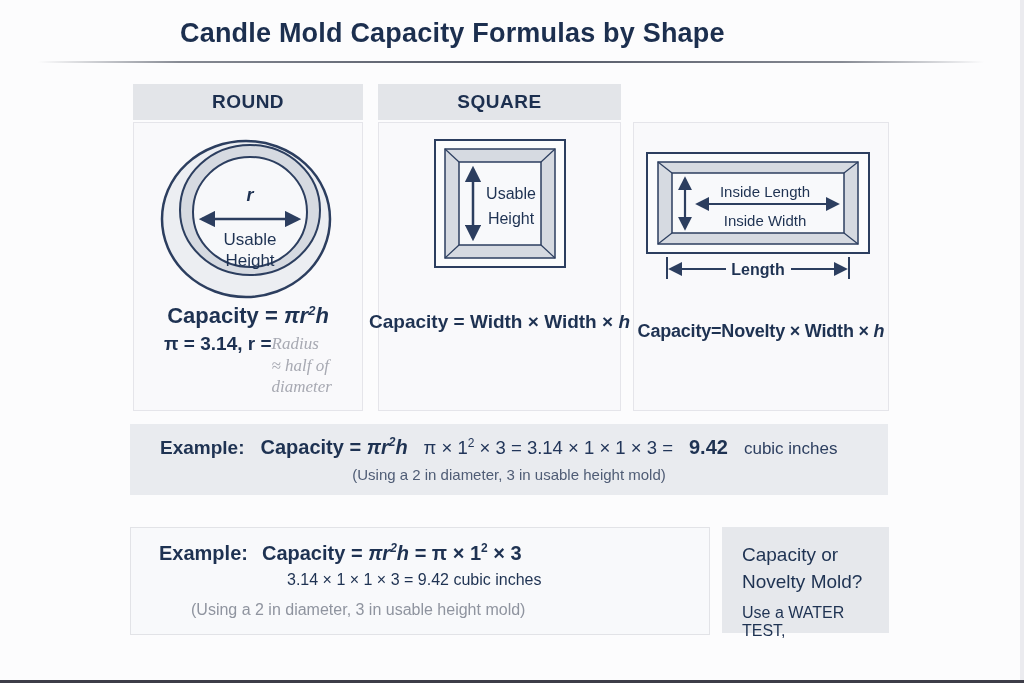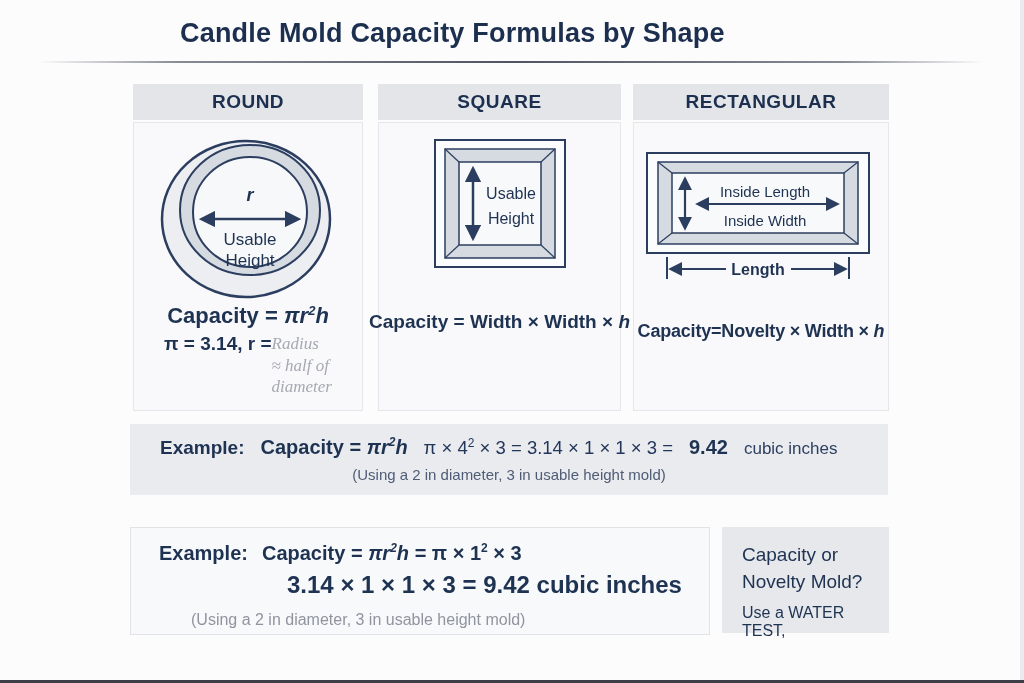--- a/index.html
+++ b/index.html
@@ -63,41 +63,40 @@
   .band-result { font-size:20px; font-weight:700; color:#1e3252; }
   .band-unit { font-size:17px; color:#2d3f60; }
   .band-note { text-align:center; color:#4f5c75; font-size:15px; margin-top:7px; }
 
   .ex2 {
     position:absolute; left:130px; top:527px; width:580px; height:108px;
     background:#f8f9fb; border:1px solid #e2e3e7; padding:13px 0 0 28px;
   }
   .ex2-line1 { display:flex; align-items:baseline; gap:14px; font-size:20px; font-weight:700; color:#1e3252; white-space:nowrap; }
   .ex2 sup { font-size:12px; }
-  .ex2-line2 { margin:6px 0 12px 128px; font-size:24px; font-weight:700; color:#1e3252; white-space:nowrap; }
+  .ex2-line2 { margin:6px 0 12px 128px; font-size:16px; font-weight:400; color:#1e3252; white-space:nowrap; }
   .ex2-note { margin:7px 0 0 32px; font-size:16px; color:#8f949f; }
 
   .water {
     position:absolute; left:722px; top:527px; width:167px; height:106px;
     background:#e6e8ec; padding:15px 0 0 20px;
   }
   .water-line { font-size:19px; color:#1e3252; line-height:1.4; }
   .water-cta { font-size:16px; color:#1e3252; margin-top:9px; }
 </style>
 </head>
 <body>
 
 <div class="page">
 
   <h1 class="page-title">Candle Mold Capacity Formulas by Shape</h1>
   <div class="title-rule"></div>
 
   <div class="col-header ch2">SQUARE</div>
   <div class="col-header ch1">ROUND</div>
-  <div class="col-header ch3">RECTANGULAR</div>
 
   <div class="col-body cb1">
     <svg width="204" height="172" viewBox="0 0 204 172" style="margin-top:6px;">
       <defs>
         <marker id="ah1" viewBox="0 0 10 10" refX="8" refY="5" markerWidth="6.5" markerHeight="6.5" orient="auto-start-reverse">
           <path d="M0,0 L10,5 L0,10 z" fill="#2c3e5f"></path>
         </marker>
       </defs>
       <ellipse cx="100" cy="90" rx="84" ry="78" fill="#eceef2" stroke="#2c3e5f" stroke-width="2.5"></ellipse>
       <ellipse cx="104" cy="81" rx="70" ry="65" fill="#d6dae1" stroke="#2c3e5f" stroke-width="2"></ellipse>
@@ -180,21 +179,21 @@
 
   <div class="band">
     <div class="band-row1">
       <span class="band-label">Example:</span>
       <span class="band-formula">
         <span>Capacity</span>
         <span>=</span>
         <span class="math"><span>πr</span><sup>2</sup><span>h</span></span>
       </span>
       <span class="band-calc">
-        <span>π × 4</span><sup>2</sup>
+        <span>π × 1</span><sup>2</sup>
         <span>× 3</span>
         <span>=</span>
         <span>3.14 × 1 × 1 × 3</span>
         <span>=</span>
       </span>
       <span class="band-result">9.42</span>
       <span class="band-unit">cubic inches</span>
     </div>
     <div class="band-note">(Using a 2 in diameter, 3 in usable height mold)</div>
   </div>

